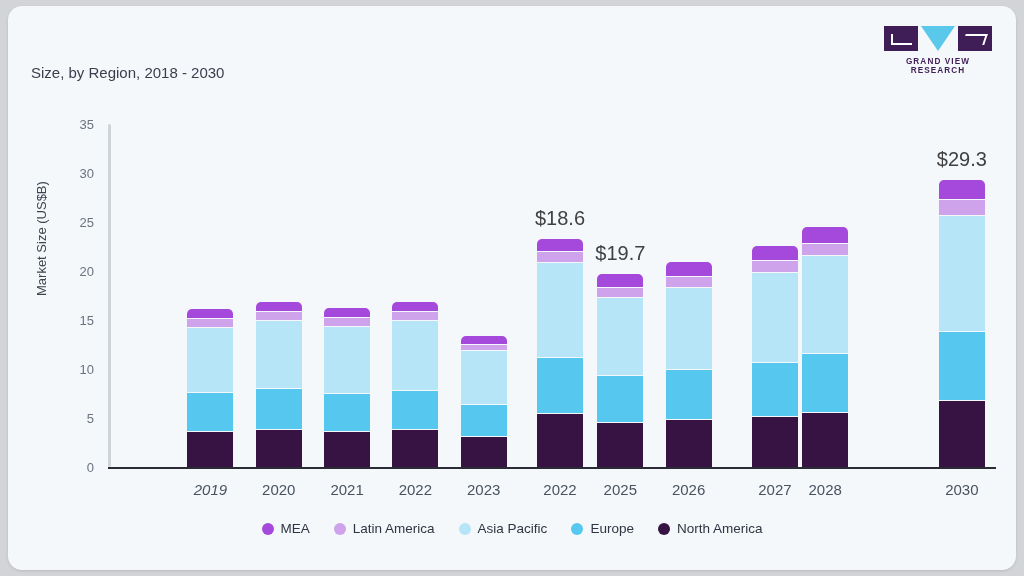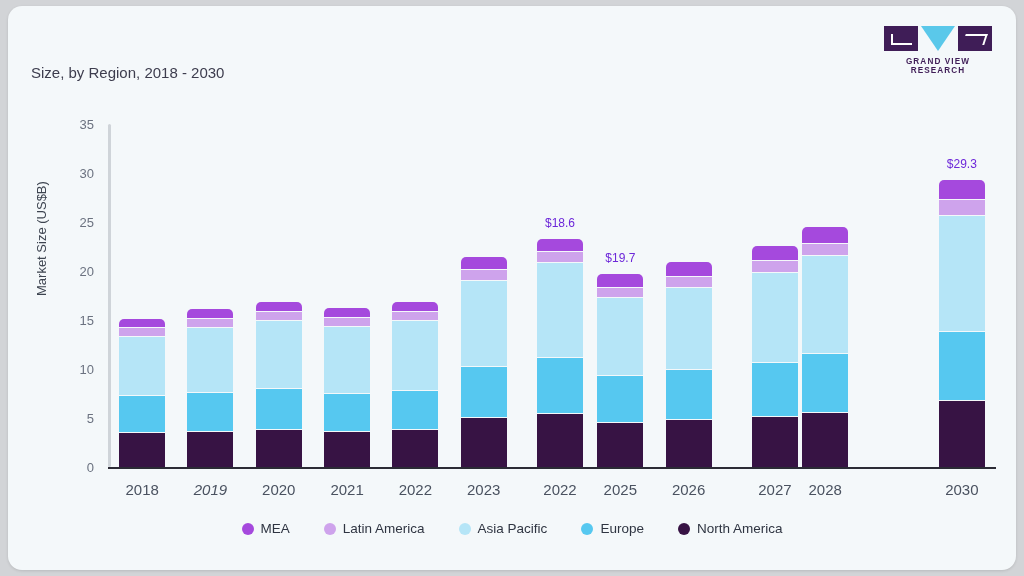--- a/index.html
+++ b/index.html
@@ -154,22 +154,22 @@
   .seg.top-round {
     border-top-left-radius: 5px;
     border-top-right-radius: 5px;
   }
   .bar-total {
     position: absolute;
     bottom: 100%;
     left: 50%;
     transform: translateX(-50%);
     margin-bottom: 9px;
-    font-size: 12px;
-    color: #6d28d9;
+    font-size: 20px;
+    color: #404040;
     white-space: nowrap;
   }
   .xtick {
     position: absolute;
     top: 100%;
     margin-top: 14px;
     left: 50%;
     transform: translateX(-50%);
     font-size: 15px;
     color: #4a5260;
@@ -177,21 +177,21 @@
   }
   
   #legend {
     position: absolute;
     left: 0;
     right: 0;
     top: 515px;
     display: flex;
     justify-content: center;
     align-items: center;
-    gap: 34px;
+    gap: 24px;
   }
   .legend-item {
     display: flex;
     align-items: center;
     gap: 7px;
   }
   .legend-dot {
     width: 12px;
     height: 12px;
     border-radius: 50%;
@@ -224,30 +224,20 @@
 
   <div id="plot">
       <div class="ytick" style="top: 343px;">0</div>
       <div class="ytick" style="top: 294px;">5</div>
       <div class="ytick" style="top: 245px;">10</div>
       <div class="ytick" style="top: 196px;">15</div>
       <div class="ytick" style="top: 147px;">20</div>
       <div class="ytick" style="top: 98px;">25</div>
       <div class="ytick" style="top: 49px;">30</div>
       <div class="ytick" style="top: 0px;">35</div>
-      <div class="bar-group" style="left: 11.1538px; width: 46px; height: 147.98px;">
-        <div class="bar-stack" style="height: 100%;">
-          <div class="seg" style="height: 23.8411%; background: rgb(55, 19, 68); border-top: 1.5px solid rgb(244, 248, 250);"></div>
-          <div class="seg" style="height: 25.1656%; background: rgb(86, 200, 240); border-top: 1.5px solid rgb(244, 248, 250);"></div>
-          <div class="seg" style="height: 39.7351%; background: rgb(181, 229, 247); border-top: 1.5px solid rgb(244, 248, 250);"></div>
-          <div class="seg" style="height: 5.96026%; background: rgb(206, 163, 236); border-top: 1.5px solid rgb(244, 248, 250);"></div>
-          <div class="seg top-round" style="height: 5.29801%; background: rgb(165, 73, 221);"></div>
-        </div>
-        <div class="xtick">2018</div>
-      </div>
       <div class="bar-group" style="left: 79.4615px; width: 46px; height: 157.78px; font-style: italic;">
         <div class="bar-stack" style="height: 100%;">
           <div class="seg" style="height: 22.9814%; background: rgb(55, 19, 68); border-top: 1.5px solid rgb(244, 248, 250);"></div>
           <div class="seg" style="height: 24.8447%; background: rgb(86, 200, 240); border-top: 1.5px solid rgb(244, 248, 250);"></div>
           <div class="seg" style="height: 40.9938%; background: rgb(181, 229, 247); border-top: 1.5px solid rgb(244, 248, 250);"></div>
           <div class="seg" style="height: 5.59006%; background: rgb(206, 163, 236); border-top: 1.5px solid rgb(244, 248, 250);"></div>
           <div class="seg top-round" style="height: 5.59006%; background: rgb(165, 73, 221);"></div>
         </div>
         <div class="xtick">2019</div>
       </div>
@@ -274,21 +264,21 @@
       <div class="bar-group" style="left: 284.385px; width: 46px; height: 164.64px;">
         <div class="bar-stack" style="height: 100%;">
           <div class="seg" style="height: 23.2143%; background: rgb(55, 19, 68); border-top: 1.5px solid rgb(244, 248, 250);"></div>
           <div class="seg" style="height: 23.8095%; background: rgb(86, 200, 240); border-top: 1.5px solid rgb(244, 248, 250);"></div>
           <div class="seg" style="height: 42.2619%; background: rgb(181, 229, 247); border-top: 1.5px solid rgb(244, 248, 250);"></div>
           <div class="seg" style="height: 5.35714%; background: rgb(206, 163, 236); border-top: 1.5px solid rgb(244, 248, 250);"></div>
           <div class="seg top-round" style="height: 5.35714%; background: rgb(165, 73, 221);"></div>
         </div>
         <div class="xtick">2022</div>
       </div>
-      <div class="bar-group" style="left: 352.692px; width: 46px; height: 210px;">
+      <div class="bar-group" style="left: 352.692px; width: 46px; height: 131px;">
         <div class="bar-stack" style="height: 100%;">
           <div class="seg" style="height: 23.6994%; background: rgb(55, 19, 68); border-top: 1.5px solid rgb(244, 248, 250);"></div>
           <div class="seg" style="height: 24.2775%; background: rgb(86, 200, 240); border-top: 1.5px solid rgb(244, 248, 250);"></div>
           <div class="seg" style="height: 41.0405%; background: rgb(181, 229, 247); border-top: 1.5px solid rgb(244, 248, 250);"></div>
           <div class="seg" style="height: 5.20231%; background: rgb(206, 163, 236); border-top: 1.5px solid rgb(244, 248, 250);"></div>
           <div class="seg top-round" style="height: 5.78035%; background: rgb(165, 73, 221);"></div>
         </div>
         <div class="xtick">2023</div>
       </div>
       <div class="bar-group" style="left: 429px; width: 46px; height: 228px; margin-top: 43px;">

